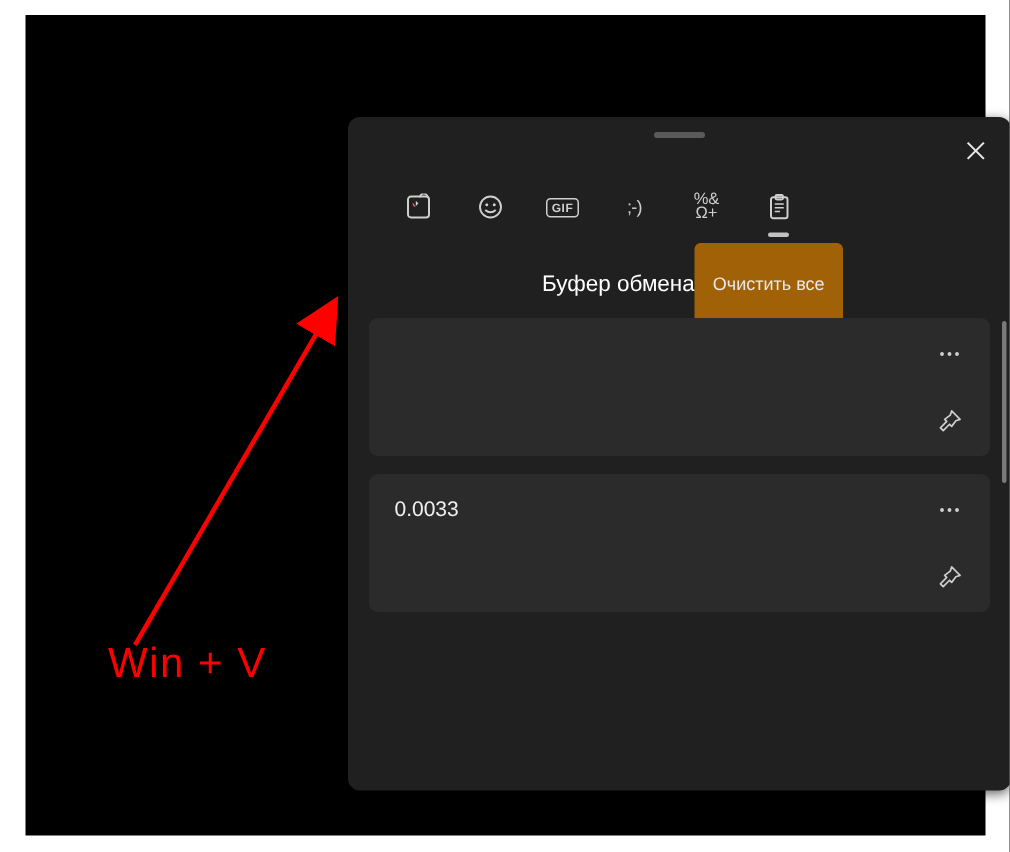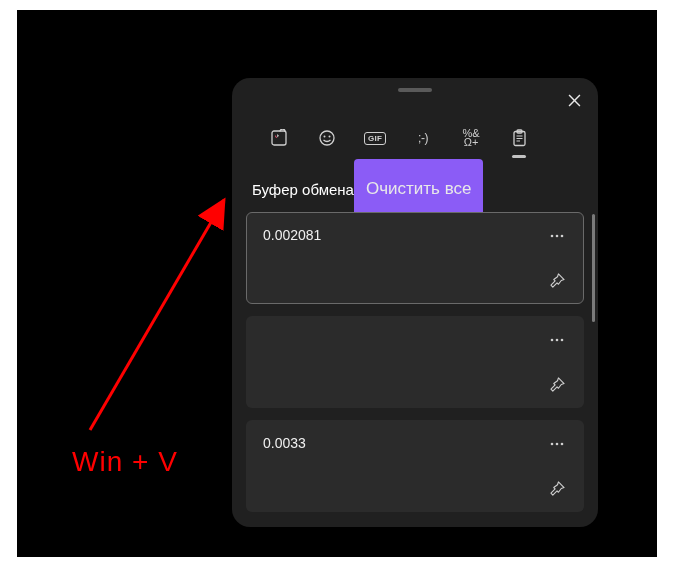--- a/index.html
+++ b/index.html
@@ -16,24 +16,24 @@
     left: 17px;
     top: 10px;
     width: 640px;
     height: 547px;
     background: #000;
   }
   .panel {
     position: absolute;
     left: 215px;
     top: 68px;
-    width: 366px;
+    width: 442px;
     height: 449px;
     background: #202020;
-    border-radius: 18px;
+    border-radius: 8px;
     box-shadow: 0 2px 8px rgba(0,0,0,0.6);
     color: #e8e8e8;
     overflow: hidden;
   }
   .drag-handle {
     position: absolute;
     top: 10px;
     left: 50%;
     transform: translateX(-50%);
     width: 34px;
@@ -78,37 +78,37 @@
     left: 50%;
     transform: translateX(-50%);
     width: 14px;
     height: 3px;
     background: #c2c2c2;
     border-radius: 2px;
   }
   .header-row {
     position: absolute;
     top: 94px;
-    left: 20px;
+    left: 37px;
     right: 20px;
     height: 34px;
     display: flex;
     align-items: center;
-    justify-content: flex-start;
+    justify-content: center;
   }
   .header-title {
     font-size: 15px;
     font-weight: 400;
     color: #ffffff;
   }
   .clear-btn {
-    background: #8b5cf6;
+    background: #a16207;
     border: none;
     color: #e8e8e8;
-    font-size: 17px;
+    font-size: 12px;
     padding: 20px 12px;
     border-radius: 4px;
     cursor: pointer;
   }
   .list {
     position: absolute;
     top: 134px;
     left: 8px;
     right: 8px;
     bottom: 8px;
@@ -156,21 +156,21 @@
     right: 3px;
     top: 136px;
     width: 3px;
     height: 108px;
     background: #7a7a7a;
     border-radius: 2px;
   }
   .annotation-text {
     position: absolute;
     left: 55px;
-    top: 436px;
+    top: 416px;
     color: #ff0000;
     font-size: 28px;
     font-family: Arial, sans-serif;
     letter-spacing: 1px;
   }
   .arrow-svg {
     position: absolute;
     left: 55px;
     top: 170px;
     pointer-events: none;
@@ -249,37 +249,20 @@
       </div>
     </div>
 
     <div class="header-row">
       <div class="header-title">Буфер обмена</div>
       <button class="clear-btn">Очистить все</button>
     </div>
 
     <div class="list">
 
-      <div class="item active">
-        <div class="item-text">0.002081</div>
-        <div class="item-actions">
-          <div class="icon-btn">
-            <svg width="14" height="4" viewBox="0 0 14 4">
-              <circle cx="2" cy="2" r="1.3" fill="#cfcfcf"></circle>
-                <circle cx="7" cy="2" r="1.3" fill="#cfcfcf"></circle>
-                <circle cx="12" cy="2" r="1.3" fill="#cfcfcf"></circle>
-            </svg>
-          </div>
-          <div class="icon-btn">
-            <svg width="15" height="15" viewBox="0 0 16 16">
-              <path d="M9 1 L15 7 L12 8 L9 12 L7.5 10.5 L3 15 L1 13 L5.5 8.5 L4 7 L8 4 Z" fill="none" stroke="#cfcfcf" stroke-width="1.2" stroke-linejoin="round"></path>
-            </svg>
-          </div>
-        </div>
-      </div>
 
       <div class="item">
         <div class="item-actions">
           <div class="icon-btn">
             <svg width="14" height="4" viewBox="0 0 14 4">
               <circle cx="2" cy="2" r="1.3" fill="#cfcfcf"></circle>
                 <circle cx="7" cy="2" r="1.3" fill="#cfcfcf"></circle>
                 <circle cx="12" cy="2" r="1.3" fill="#cfcfcf"></circle>
             </svg>
           </div>

